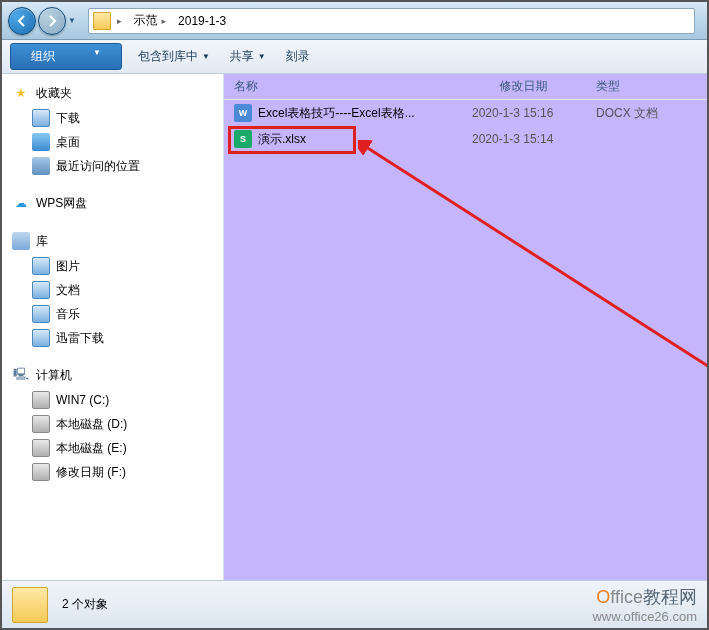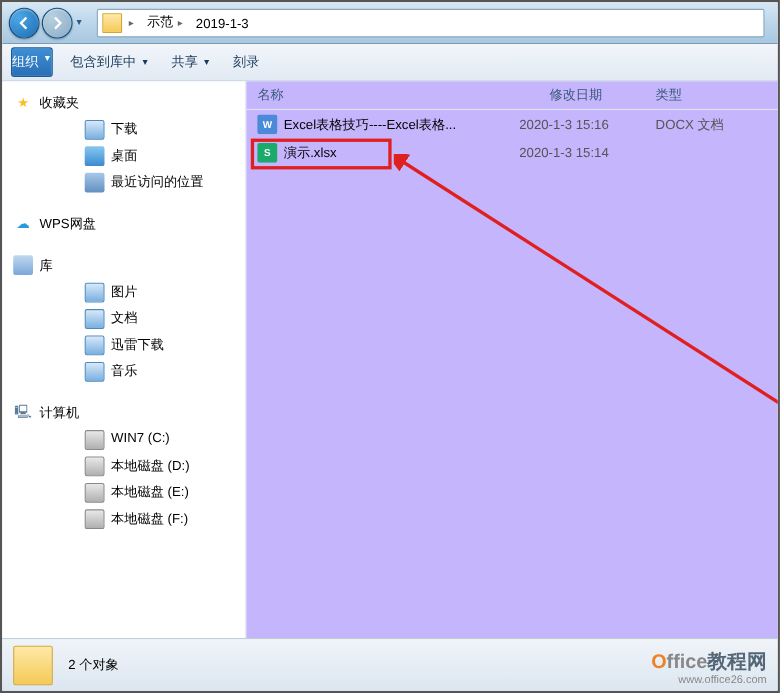--- a/index.html
+++ b/index.html
@@ -31,35 +31,35 @@
     .addr-arrow { font-size:9px; color:#666; padding:0 4px; }
     
     
     .toolbar {
       height: 34px;
       background: linear-gradient(to bottom, #f2f6fb, #e1e9f3);
       border-bottom:1px solid #c0cddb;
       display:flex; align-items:center; padding:0 8px;
     }
     .tool-btn {
-      padding: 4px 0; background: linear-gradient(#3d8fd6,#2a6fb5);
+      padding: 4px 20px; background: linear-gradient(#3d8fd6,#2a6fb5);
       color:#fff; border:1px solid #1a5a95; border-radius:3px; margin-right:6px;
-      display:flex;align-items:flex-start;cursor:pointer;
+      display:flex;align-items:flex-start;cursor:pointer;gap:34px;
     }
     .tool-link { padding:4px 10px; color:#1a3a5a; cursor:pointer; display:flex;align-items:center;}
     .tool-dd { font-size:8px;margin-left:4px;}
     
     
     .main { display:flex; height: calc(100% - 38px - 34px - 48px); }
     .sidebar { width:222px; background:#fff; border-right:1px solid #d8e0e8; overflow-y:auto; padding:6px 0;}
     .content { flex:1; background:#c4b5fd; position:relative;}
     
     .side-group { margin-bottom:12px; }
     .side-head { display:flex; align-items:center; padding:4px 10px; font-weight:normal;}
-    .side-item { display:flex; padding:3px 10px 3px 30px; cursor:pointer;margin-left:45px;}
+    .side-item { display:flex; align-items:center; padding:3px 10px 3px 30px; cursor:pointer;}
     .sicon { width:18px; height:18px; margin-right:6px; display:flex;align-items:center;justify-content:center;}
     .i-star { color:#f5c020;}
     .i-folder { background:linear-gradient(#d8e8f8,#7ab0e0);border:1px solid #4a8ac0;border-radius:2px;}
     .i-desktop { background:linear-gradient(#88c8f0,#3a8ad0);border-radius:2px;}
     .i-recent { background:linear-gradient(#a8c8e8,#6090c0);border-radius:2px;}
     .i-cloud { color:#2a9ae0;}
     .i-lib { background:linear-gradient(#c0d8f0,#7aa8d8);border-radius:2px;}
     .i-drive { background:linear-gradient(#e8e8e8,#b0b0b0);border:1px solid #888;border-radius:2px;}
     .i-pc { color:#5a7a9a;}
     
@@ -86,23 +86,23 @@
     
     
     .status {
       height:48px; background:linear-gradient(#f0f4f9,#dce6f0); border-top:1px solid #c0cddb;
       display:flex; align-items:center; padding:0 10px; position:relative;
     }
     .status-icon { width:36px;height:36px;background:linear-gradient(#ffe9a8,#f5c956);border:1px solid #d4a830;border-radius:2px;margin-right:14px;}
     .watermark {
       position:absolute; right:10px; bottom:4px; text-align:right; font-family:sans-serif;
     }
-    .wm-top { font-size:18px; font-weight:bold;}
+    .wm-top { font-size:18px; font-weight:normal;}
     .wm-o { color:#f08020;} .wm-rest{color:#888;} .wm-cn{color:#567;}
-    .wm-bot { font-size:10px; color:#888;}
+    .wm-bot { font-size:13px; color:#888;}
   </style>
 </head>
 <body>
 
 <div class="window">
 
   <div class="navbar">
     <div class="nav-btn">
       <svg width="14" height="14" viewBox="0 0 14 14">
           <path d="M9 2 L4 7 L9 12" stroke="#fff" stroke-width="2" fill="none"></path>
@@ -182,25 +182,25 @@
         <div class="side-item">
           <span class="sicon i-folder"></span>
           <span>图片</span>
         </div>
         <div class="side-item">
           <span class="sicon i-folder"></span>
           <span>文档</span>
         </div>
         <div class="side-item">
           <span class="sicon i-folder"></span>
+          <span>音乐</span>
+        </div>
+        <div class="side-item">
+          <span class="sicon i-folder"></span>
           <span>迅雷下载</span>
-        </div>
-        <div class="side-item">
-          <span class="sicon i-folder"></span>
-          <span>音乐</span>
         </div>
       </div>
       <div class="side-group">
         <div class="side-head">
           <span class="sicon i-pc">🖳</span>
           <span>计算机</span>
         </div>
         <div class="side-item">
           <span class="sicon i-drive"></span>
           <span>WIN7 (C:)</span>
@@ -208,21 +208,21 @@
         <div class="side-item">
           <span class="sicon i-drive"></span>
           <span>本地磁盘 (D:)</span>
         </div>
         <div class="side-item">
           <span class="sicon i-drive"></span>
           <span>本地磁盘 (E:)</span>
         </div>
         <div class="side-item">
           <span class="sicon i-drive"></span>
-          <span>本地磁盘 (F:)</span>
+          <span>修改日期 (F:)</span>
         </div>
       </div>
     </div>
 
     <div class="content">
       <div class="cols">
         <div class="col c-name"><span>名称</span></div>
         <div class="col c-date"><span>修改日期</span></div>
         <div class="col c-type"><span>类型</span></div>
       </div>

